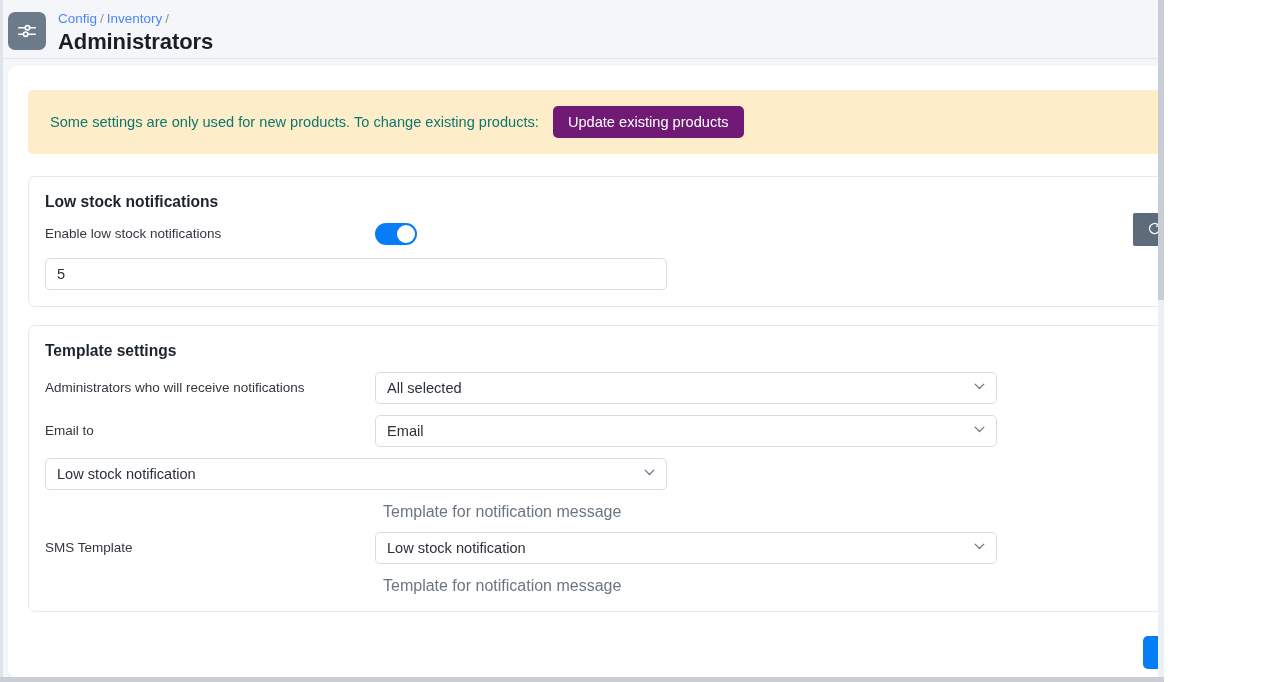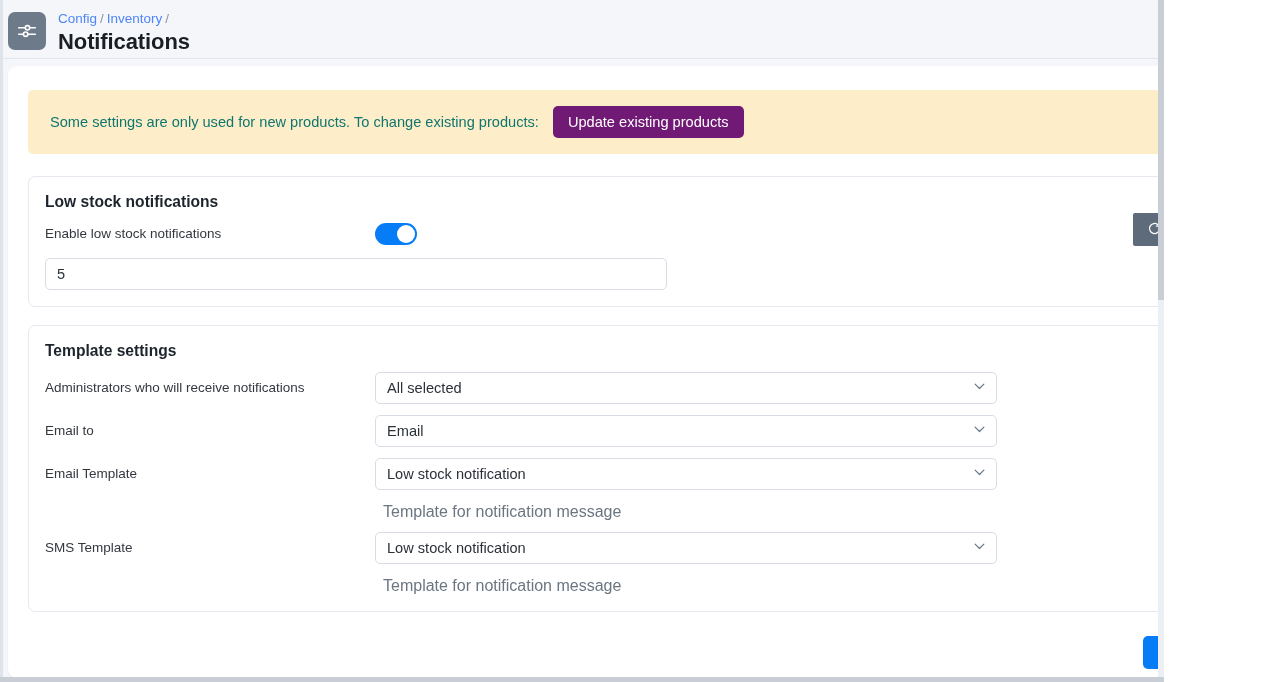--- a/index.html
+++ b/index.html
@@ -278,21 +278,21 @@
         <circle cx="12.5" cy="8.5" r="2.4" fill="none"></circle>
         <line x1="3" y1="15.5" x2="8" y2="15.5"></line>
         <line x1="13" y1="15.5" x2="21" y2="15.5"></line>
         <circle cx="10.5" cy="15.5" r="2.4" fill="none"></circle>
       </svg>
     </div>
     <div class="header-text">
       <div class="breadcrumb">
         <a href="#">Config</a><span class="sep">/</span><a href="#">Inventory</a><span class="sep">/</span>
       </div>
-      <div class="page-title">Notifications</div>
+      <div class="page-title">Administrators</div>
     </div>
   </div>
 
   <div class="panel">
 
     <div class="alert">
       <span class="alert-text">Some settings are only used for new products. To change existing products:</span>
       <button class="btn-primary">Update existing products</button>
     </div>
 
@@ -368,21 +368,20 @@
                   <polyline points="5,9 12,16 19,9"></polyline>
                 </svg>
               </span>
             </div>
           </div>
         </div>
       </div>
 
       <div class="field-block">
         <div class="form-row">
-          <div class="form-label">Email Template</div>
           <div class="form-control-area">
             <div class="select-wrap">
               <div class="select-box">
                 <span class="val">Low stock notification</span>
               </div>
               <span class="select-chevron">
                 <svg width="15" height="15" viewBox="0 0 24 24" fill="none" stroke="#6b7a8c" stroke-width="2" stroke-linecap="round" stroke-linejoin="round">
                   <polyline points="5,9 12,16 19,9"></polyline>
                 </svg>
               </span>

